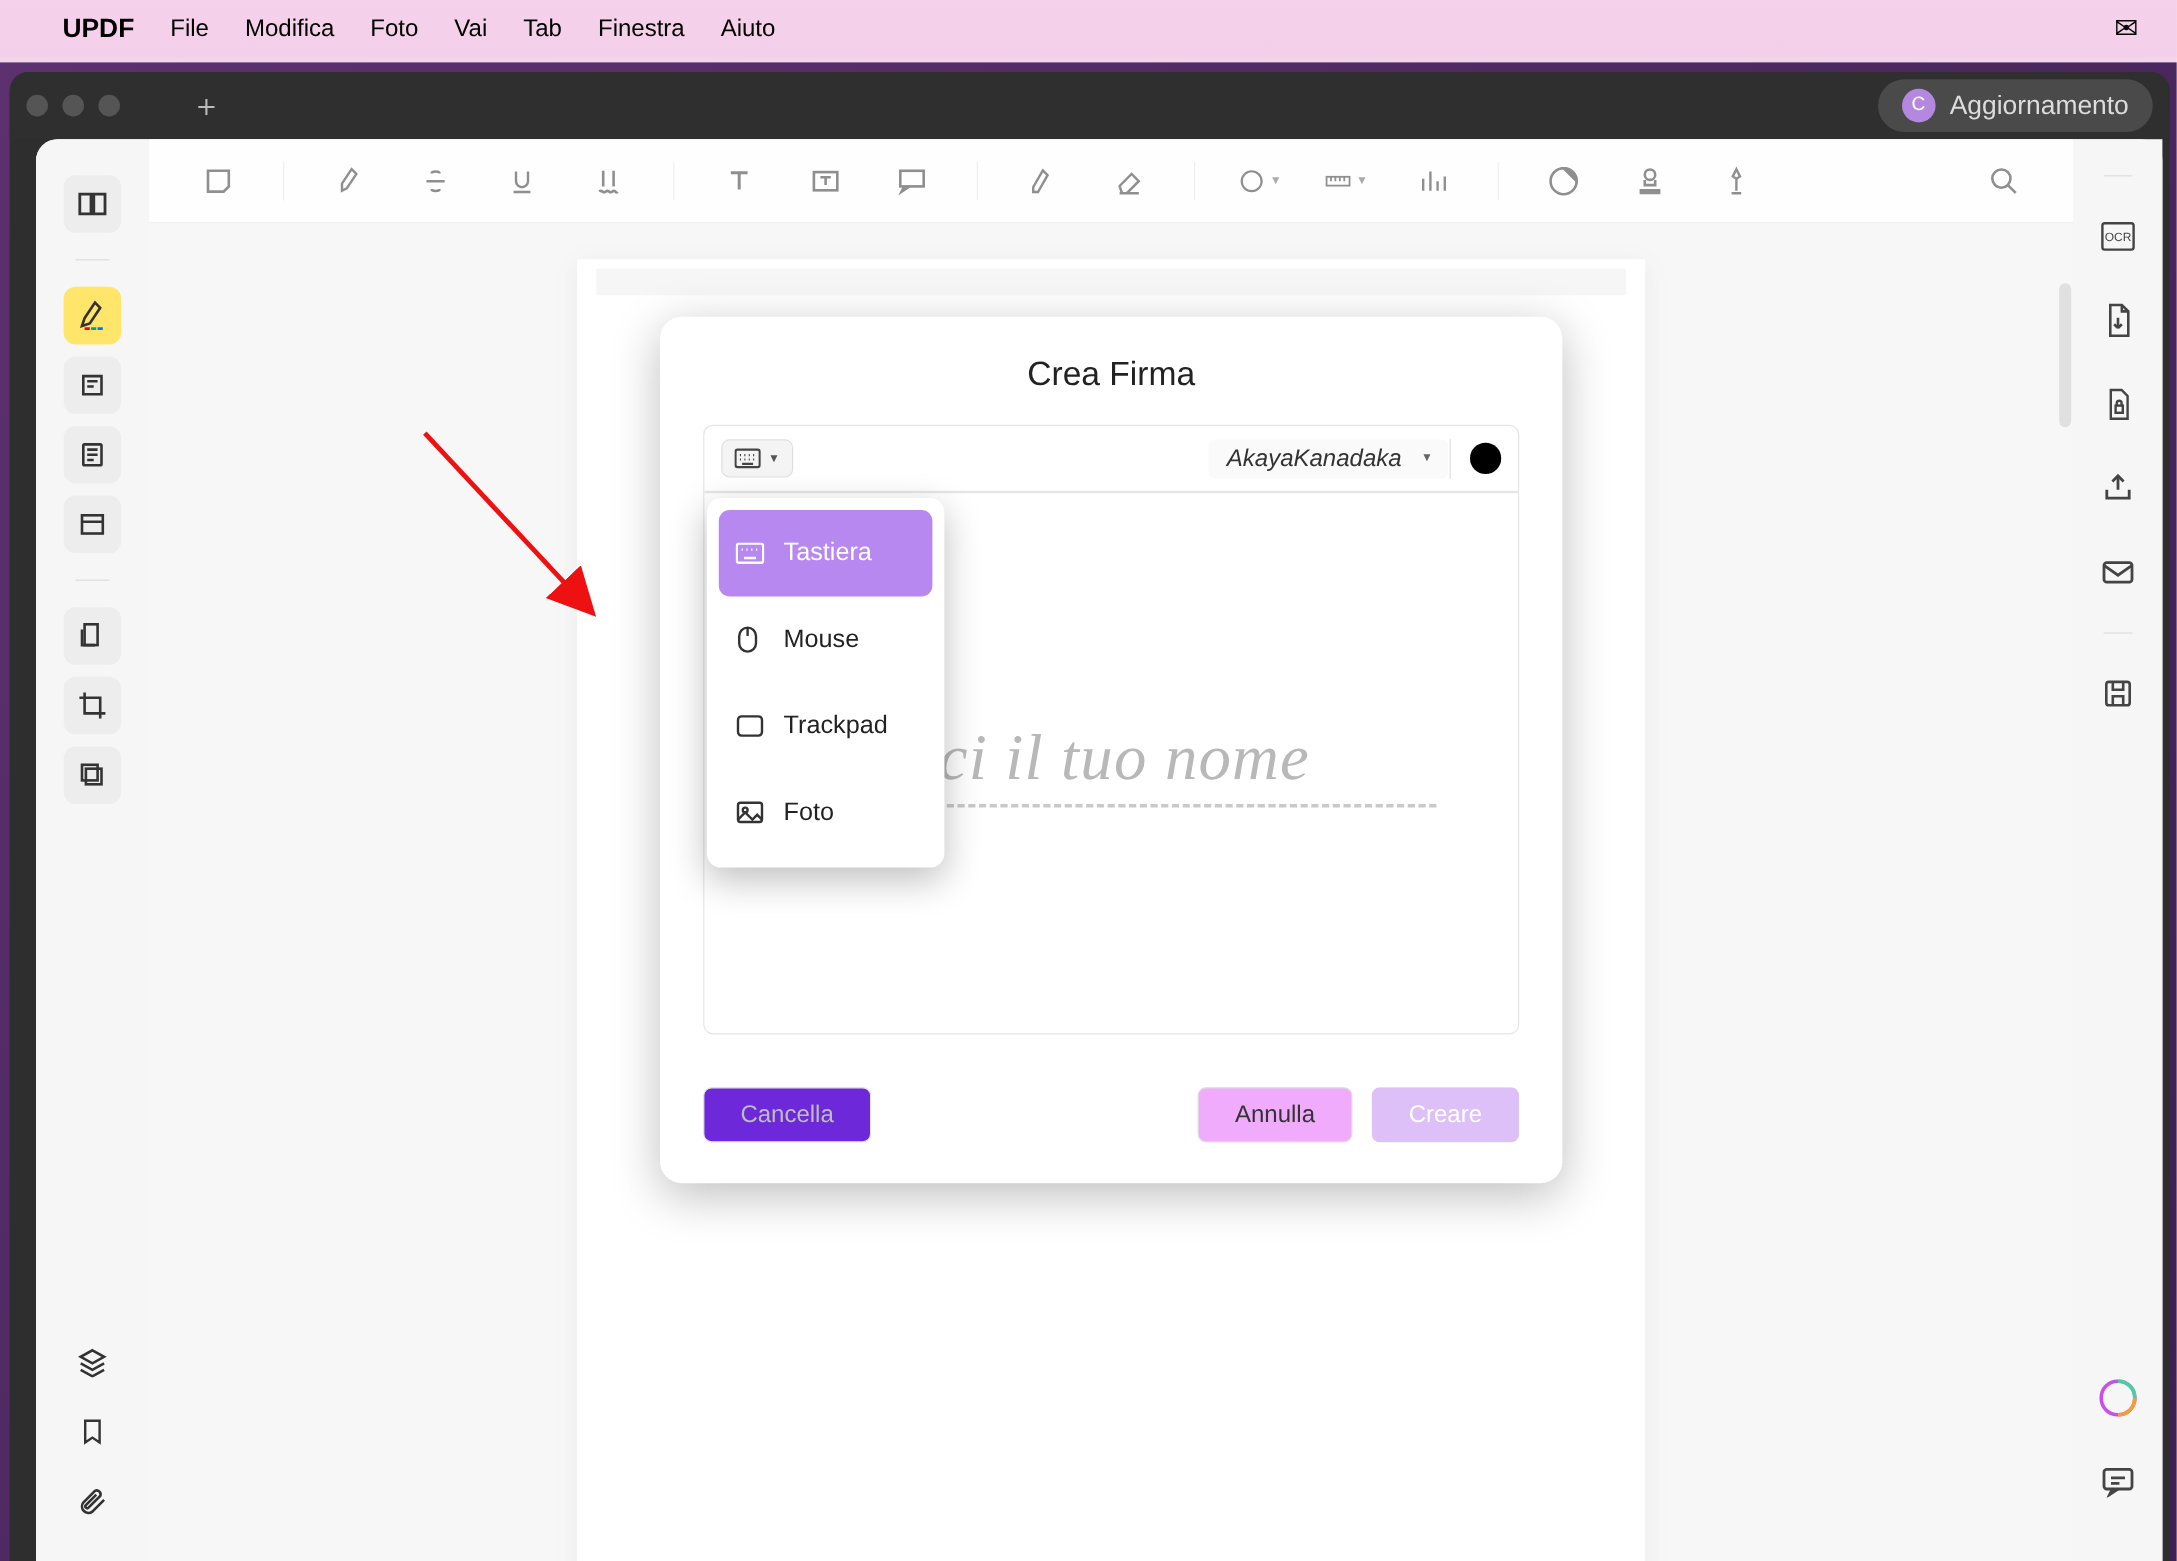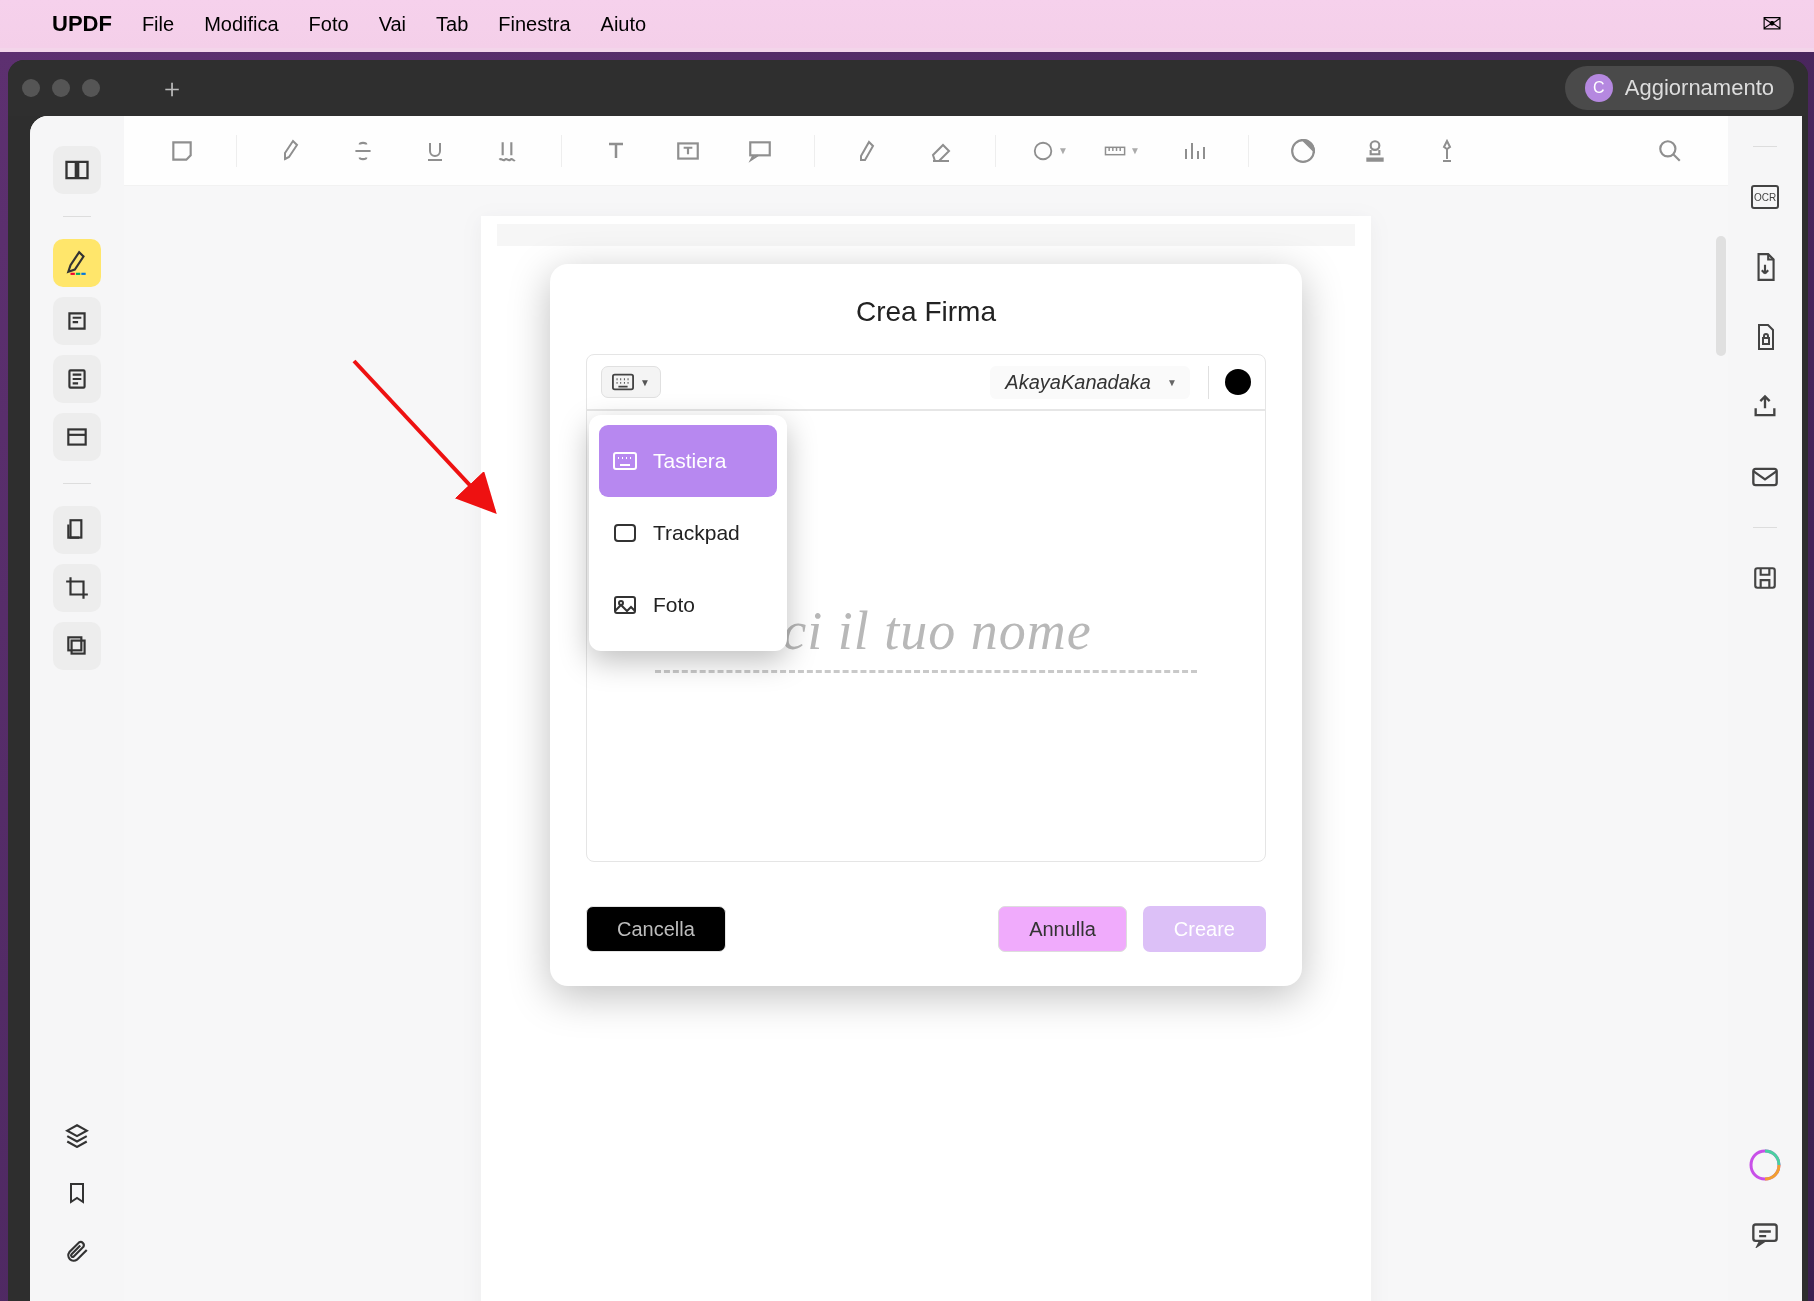--- a/index.html
+++ b/index.html
@@ -66,31 +66,31 @@
 .dimmer { position: absolute; inset: 0; background: rgba(255,255,255,0.45); }
 
 
 .modal { position: absolute; top: 148px; left: 50%; transform: translateX(-50%); width: 752px; background: #fff; border-radius: 18px; box-shadow: 0 10px 40px rgba(0,0,0,.25); padding: 32px 36px 34px 36px; }
 .modal-title { text-align: center; font-size: 28px; font-weight: 500; color: #222; margin-bottom: 26px; }
 .sig-panel { border: 1px solid #e5e5e5; border-radius: 8px; overflow: visible; position: relative; }
 .sig-header { height: 56px; display: flex; align-items: center; padding: 0 14px; border-bottom: 2px solid #e6e6e6; }
 .method-btn { background: #f4f4f4; border: 1px solid #e0e0e0; border-radius: 7px; padding: 6px 10px; display: flex; align-items: center; gap: 6px; cursor: pointer; }
 .method-btn svg { width: 22px; height: 18px; }
 .method-btn .dd { font-size: 10px; color: #555; }
-.font-select { margin-left: auto; display: flex; align-items: center; gap: 20px; border-right: 1px solid #e0e0e0; padding-right: 18px; }
+.font-select { margin-left: auto; display: flex; align-items: center; gap: 20px; border-right: 1px solid #e0e0e0; padding-right: 1px; }
 .font-name { font-family: cursive; font-style: italic; font-size: 20px; color: #333; padding: 4px 38px 4px 14px; border: 1px solid transparent; border-radius: 6px; background: #fafafa; position: relative; }
 .font-name .dd { position: absolute; right: 12px; top: 50%; transform: translateY(-50%); font-size: 10px; color: #666; }
 .color-swatch { width: 26px; height: 26px; border-radius: 50%; background: #000; margin-left: 16px; }
 .sig-body { height: 450px; display: flex; align-items: center; justify-content: center; position: relative; }
 .sig-placeholder { width: 80%; text-align: center; }
 .sig-placeholder .text { font-family: cursive; font-style: italic; font-size: 54px; color: #b8b8b8; letter-spacing: 1px; }
 .sig-placeholder .dash-line { margin-top: 8px; border-bottom: 3px dashed #c9c9c9; width: 100%; }
 .modal-actions { display: flex; align-items: center; margin-top: 44px; gap: 16px; }
 .btn { height: 46px; border-radius: 7px; padding: 0 30px; font-size: 20px; display: flex; align-items: center; justify-content: center; cursor: pointer; border: 1px solid transparent; }
-.btn-clear { background: #000000; border-color: #e4e4e4; color: #bdbdbd; }
+.btn-clear { background: #6d28d9; border-color: #e4e4e4; color: #bdbdbd; }
 .btn-cancel { background: #f0abfc; border-color: #ddd; color: #333; margin-left: auto; }
 .btn-create { background: #dcc0f7; color: #fff; }
 
 
 .popover { position: absolute; top: 60px; left: 2px; width: 198px; background: #fff; border-radius: 12px; box-shadow: 0 10px 30px rgba(0,0,0,.25); padding: 10px; z-index: 30; }
 .pop-item { display: flex; align-items: center; gap: 14px; height: 72px; padding: 0 14px; border-radius: 9px; font-size: 21px; color: #222; cursor: pointer; }
 .pop-item.selected { background: #b788f0; color: #fff; }
 .pop-item .ico { width: 26px; display: flex; align-items: center; }
 
 
@@ -350,20 +350,29 @@
                 <span class="ico">
                   <svg width="24" height="18" viewBox="0 0 24 18" fill="none" stroke="#fff" stroke-width="2">
                       <rect x="1" y="1" width="22" height="16" rx="2"></rect>
                       <path d="M5 6h1M9 6h1M13 6h1M17 6h1M7 13h10"></path>
                     </svg>
                 </span>
                 <span>Tastiera</span>
               </div>
               <div class="pop-item">
                 <span class="ico">
+                  <svg width="20" height="24" viewBox="0 0 20 24" fill="none" stroke="#333" stroke-width="2">
+                      <rect x="3" y="2" width="14" height="20" rx="7"></rect>
+                      <path d="M10 2v7"></path>
+                    </svg>
+                </span>
+                <span>Mouse</span>
+              </div>
+              <div class="pop-item">
+                <span class="ico">
                   <svg width="24" height="20" viewBox="0 0 24 20" fill="none" stroke="#333" stroke-width="2">
                       <rect x="2" y="2" width="20" height="16" rx="3"></rect>
                     </svg>
                 </span>
                 <span>Trackpad</span>
               </div>
               <div class="pop-item">
                 <span class="ico">
                   <svg width="24" height="20" viewBox="0 0 24 20" fill="none" stroke="#333" stroke-width="2">
                       <rect x="2" y="2" width="20" height="16" rx="2"></rect>

